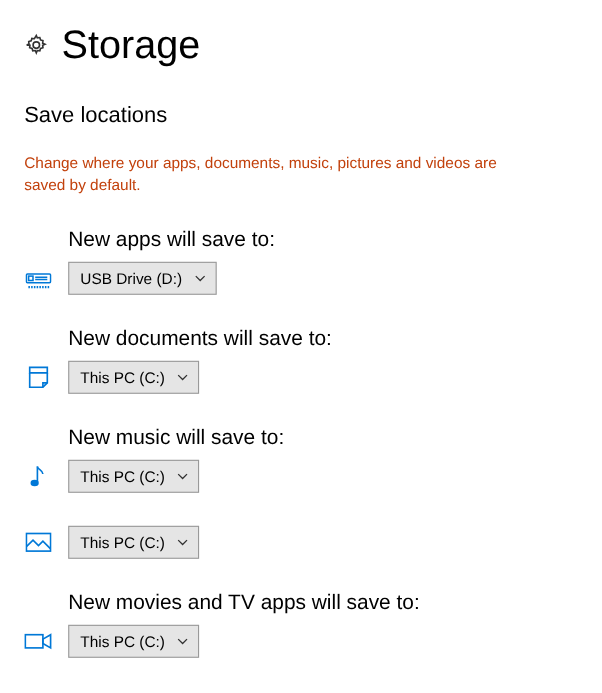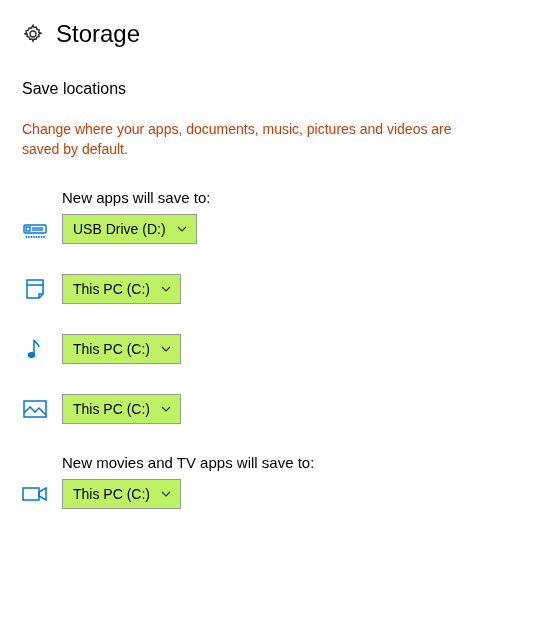--- a/index.html
+++ b/index.html
@@ -11,59 +11,59 @@
       width: 547px;
       padding: 20px 22px;
     }
     .page-header {
       display: flex;
       align-items: center;
       gap: 12px;
       margin-bottom: 32px;
     }
     .page-title {
-      font-size: 24px;
+      font-size: 36px;
       font-weight: 400;
     }
     .section-title {
-      font-size: 16px;
+      font-size: 20px;
       font-weight: 400;
       margin-bottom: 22px;
     }
     .section-desc {
       font-size: 14px;
       color: #c2410c;
       line-height: 1.4;
       margin-bottom: 30px;
       max-width: 460px;
     }
     .setting-row {
       margin-bottom: 30px;
     }
     .setting-label {
-      font-size: 15px;
+      font-size: 19px;
       margin-left: 40px;
       margin-bottom: 8px;
       display: block;
     }
     .setting-control {
       display: flex;
       align-items: center;
       gap: 14px;
     }
     .setting-icon {
       width: 26px;
       display: flex;
       justify-content: center;
       align-items: center;
       color: #0078d7;
     }
     .dropdown {
       border: 1px solid #999;
-      background: #bef264;
+      background: #e5e5e5;
       padding: 4px 8px 4px 10px;
       display: inline-flex;
       align-items: center;
       gap: 10px;
       cursor: default;
       min-width: 110px;
       height: 30px;
       font-size: 14px;
     }
     .dropdown .chev {
@@ -111,40 +111,42 @@
       <span class="chev">
         <svg width="12" height="12" viewBox="0 0 12 12" fill="none" stroke="#333" stroke-width="1.2">
             <path d="M2 4l4 4 4-4"></path>
           </svg>
       </span>
     </div>
   </div>
 </div>
 
 <div class="setting-row">
+  <span class="setting-label">New documents will save to:</span>
   <div class="setting-control">
     <span class="setting-icon">
       <svg width="22" height="22" viewBox="0 0 22 22" fill="none" stroke="#0078d7" stroke-width="1.5">
         <path d="M3 2h16v5H3z"></path>
         <path d="M3 7v13h12l4-4V7"></path>
         <path d="M15 20v-4h4"></path>
       </svg>
     </span>
     <div class="dropdown">
       <span>This PC (C:)</span>
       <span class="chev">
         <svg width="12" height="12" viewBox="0 0 12 12" fill="none" stroke="#333" stroke-width="1.2">
             <path d="M2 4l4 4 4-4"></path>
           </svg>
       </span>
     </div>
   </div>
 </div>
 
 <div class="setting-row">
+  <span class="setting-label">New music will save to:</span>
   <div class="setting-control">
     <span class="setting-icon">
       <svg width="18" height="24" viewBox="0 0 18 24" fill="none" stroke="#0078d7" stroke-width="1.5">
         <path d="M8 3v14"></path>
         <ellipse cx="5.5" cy="18" rx="3" ry="2.2" fill="#0078d7"></ellipse>
         <path d="M8 3c0 3 5 3 5 7"></path>
       </svg>
     </span>
     <div class="dropdown">
       <span>This PC (C:)</span>

